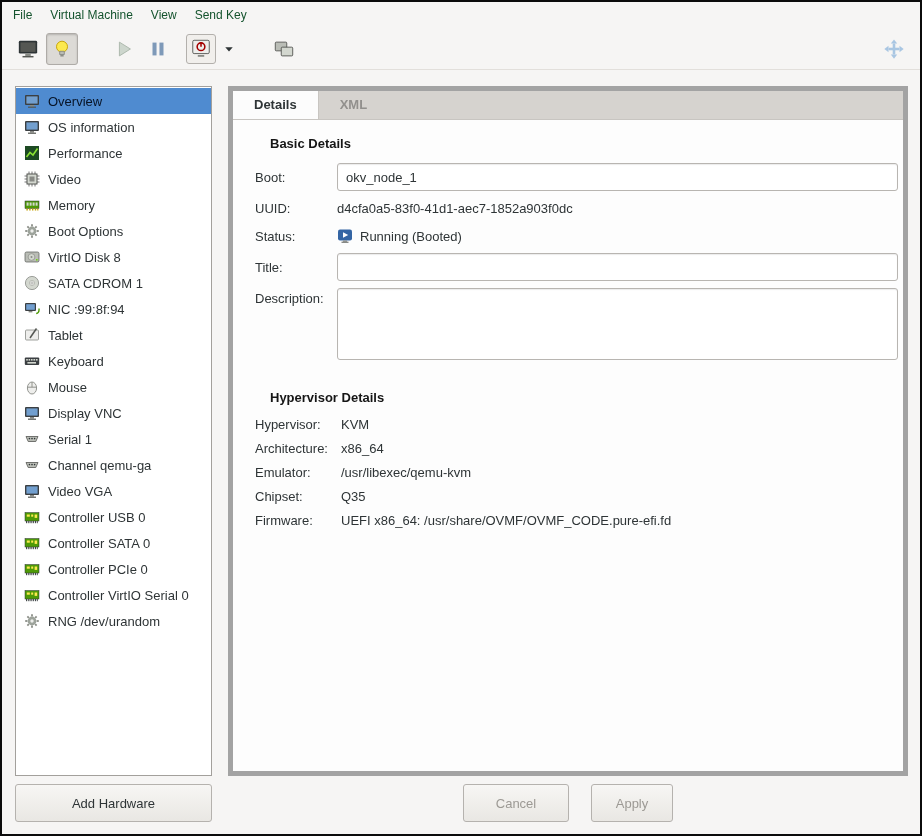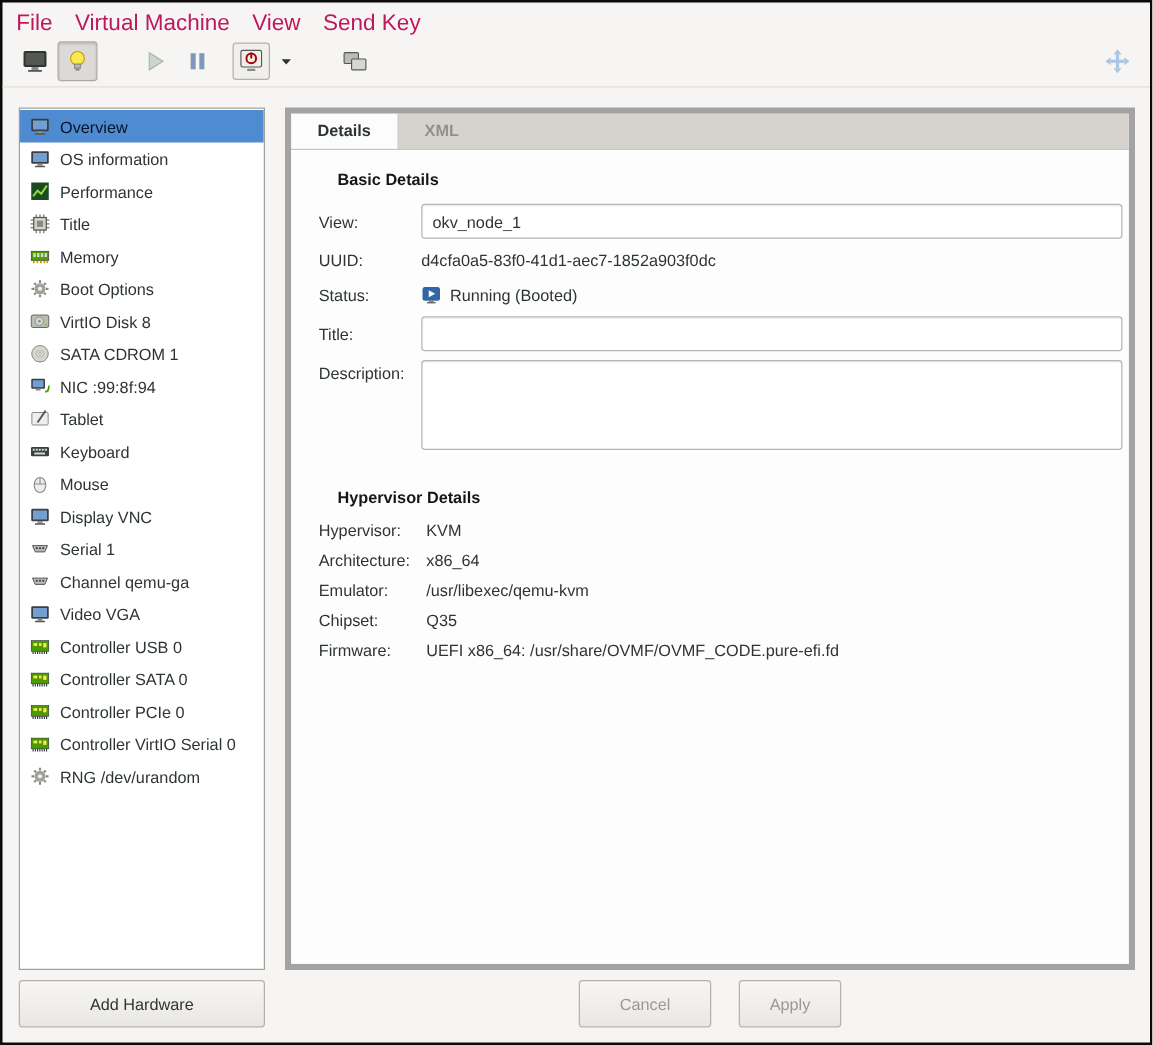--- a/index.html
+++ b/index.html
@@ -9,21 +9,21 @@
   .window {
     width: 922px; height: 836px;
     border: 2px solid #0b0b0b;
     background: var(--win-bg, #f6f5f4);
     display: flex; flex-direction: column;
     cursor: default;
   }
 
   
   .menubar { display: flex; align-items: stretch; height: 27px; padding-left: 2px; flex: 0 0 auto; }
-  .menu-item { padding: 6px 9px 0 9px; font-size: 18px; color: #be185d; }
+  .menu-item { padding: 6px 9px 0 9px; font-size: 12px; color: #14532d; }
 
   
   .toolbar { display: flex; align-items: center; height: 41px; padding: 0 10px; border-bottom: 1px solid #e2dfdb; flex: 0 0 auto; }
   .tb-btn { width: 32px; height: 32px; border: 1px solid transparent; border-radius: 3px;
             display: flex; align-items: center; justify-content: center; margin-right: 2px; background: transparent; }
   .tb-btn.pressed { background: #dcdad6; border-color: #aeaba7; box-shadow: inset 0 1px 2px rgba(0,0,0,.18); }
   .tb-icon { width: 22px; height: 22px; display: block; }
   .tb-icon svg { width: 100%; height: 100%; display: block; }
   [data-name="show-hardware-details-button"] { margin-right: 30px; }
   [data-name="pause-button"] { margin-right: 12px; }
@@ -215,21 +215,21 @@
                   <line x1="0.5" y1="8" x2="3" y2="8"></line>
                   <line x1="0.5" y1="11" x2="3" y2="11"></line>
                   <line x1="13" y1="5" x2="15.5" y2="5"></line>
                   <line x1="13" y1="8" x2="15.5" y2="8"></line>
                   <line x1="13" y1="11" x2="15.5" y2="11"></line>
                 </g>
                 <rect x="3" y="3" width="10" height="10" fill="#d3d7cf" stroke="#555753"></rect>
                 <rect x="5.5" y="5.5" width="5" height="5" fill="#888a85"></rect>
               </svg>
             </span>
-            <span class="hw-label" data-name="sidebar-item-label">Title</span>
+            <span class="hw-label" data-name="sidebar-item-label">Video</span>
           </div>
           <div class="hw-item" data-name="sidebar-item-memory">
             <span class="hw-icon" data-name="memory-icon">
               <svg viewBox="0 0 16 16">
                 <rect x="1" y="4" width="14" height="7.5" fill="#4e9a06" stroke="#2e3436" stroke-width="0.5"></rect>
                 <g fill="#d3d7cf">
                   <rect x="2.6" y="5.5" width="2" height="3.2"></rect>
                   <rect x="5.6" y="5.5" width="2" height="3.2"></rect>
                   <rect x="8.6" y="5.5" width="2" height="3.2"></rect>
                   <rect x="11.6" y="5.5" width="2" height="3.2"></rect>
@@ -492,21 +492,21 @@
         <div class="tabbar" data-name="tab-bar">
           <div class="tab active" data-name="tab-details">Details</div>
           <div class="tab" data-name="tab-xml">XML</div>
         </div>
 
         <div class="content" data-name="details-content">
 
           <div class="section-title" data-name="basic-details-title">Basic Details</div>
 
           <div class="form" data-name="basic-details-form">
-            <span class="flabel" data-name="name-label">View:</span>
+            <span class="flabel" data-name="name-label">Boot:</span>
             <input class="text-input" data-name="name-input" value="okv_node_1" style="">
 
             <span class="flabel" data-name="uuid-label">UUID:</span>
             <span class="static-value" data-name="uuid-value">d4cfa0a5-83f0-41d1-aec7-1852a903f0dc</span>
 
             <span class="flabel" data-name="status-label">Status:</span>
             <div class="status-wrap" data-name="status-value">
               <span class="status-icon" data-name="vm-running-icon">
                   <svg viewBox="0 0 16 16">
                     <rect x="1" y="1.5" width="14" height="11" rx="2" fill="#3465a4"></rect>

